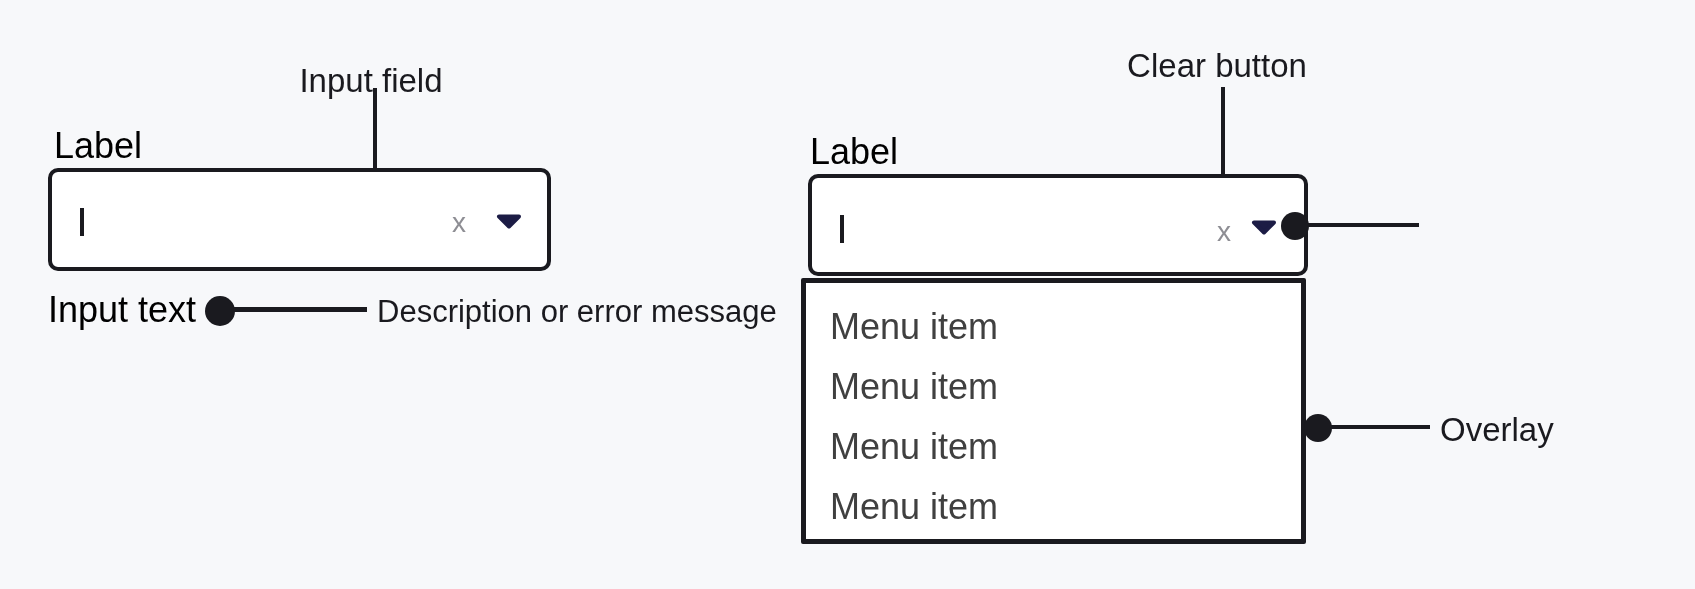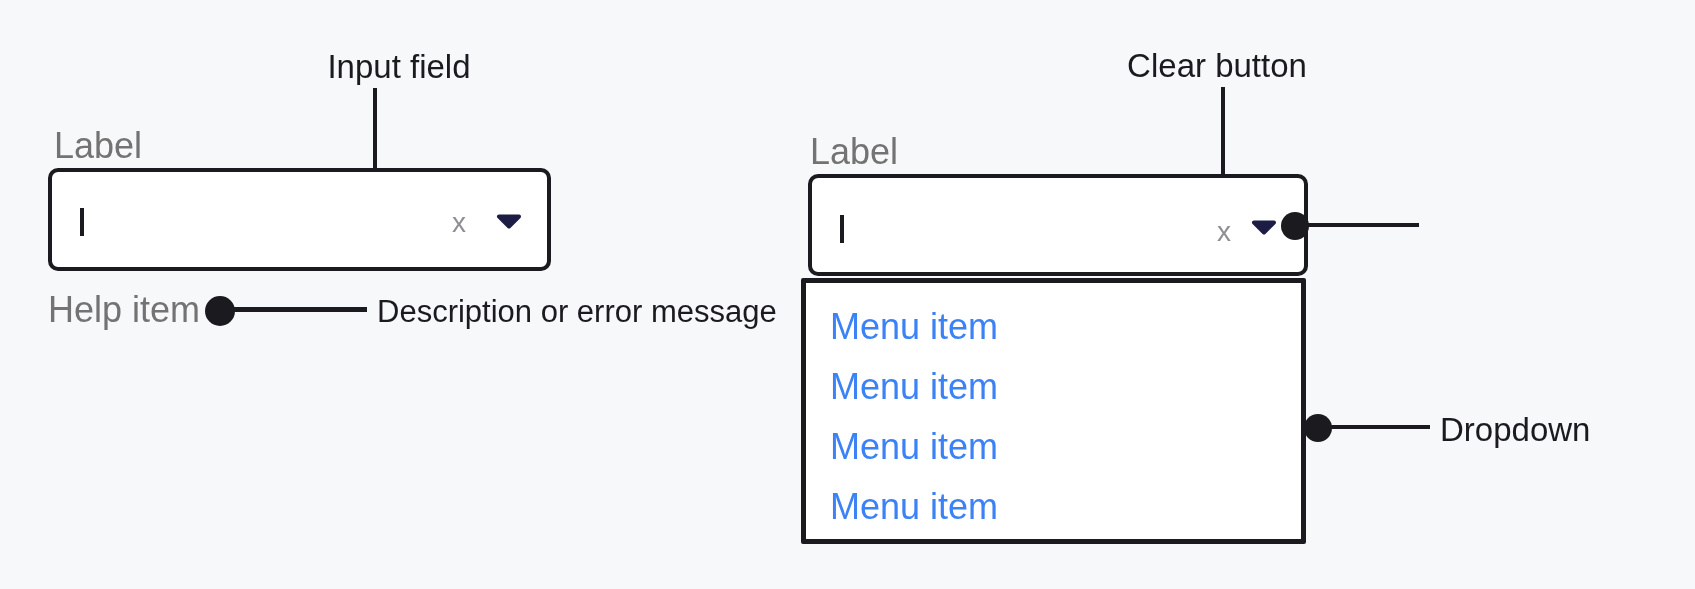--- a/index.html
+++ b/index.html
@@ -19,21 +19,21 @@
     position: absolute;
     font-size: 33px;
     color: #1a1a1f;
     white-space: nowrap;
     line-height: 1;
   }
   .ann.centered { transform: translateX(-50%); }
   .field-label {
     position: absolute;
     font-size: 36px;
-    color: #737373;
+    color: #000000;
     white-space: nowrap;
     line-height: 1;
     text-align: center;
   }
   .input-box {
     position: absolute;
     background: #ffffff;
     border: 4px solid #1a1a1f;
     border-radius: 10px;
     box-sizing: border-box;
@@ -46,21 +46,21 @@
     box-sizing: border-box;
     display: flex;
     flex-direction: column;
     padding: 14px 0 0 0;
   }
   .menu-item {
     height: 60px;
     line-height: 60px;
     font-size: 36px;
     padding-left: 24px;
-    color: #3b82f6;
+    color: #404040;
     white-space: nowrap;
   }
   .cursor {
     position: absolute;
     width: 4px;
     height: 28px;
     background: #1a1a1f;
   }
   .clear-x {
     position: absolute;
@@ -74,35 +74,35 @@
     border-radius: 50%;
   }
   .vline, .hline { position: absolute; background: #1a1a1f; }
   .arrow-icon { position: absolute; display: block; }
 </style>
 </head>
 <body>
 
 <div class="canvas">
 
-  <div class="ann centered" style="left:371px; top:50px;margin-left:28px;">Input field</div>
+  <div class="ann centered" style="left:371px; top:64px;">Input field</div>
   <div class="vline" style="left:373px; top:88px; width:4px; height:102px;"></div>
   <div class="dot" style="left:361px; top:184px; width:28px; height:28px;"></div>
 
   <div class="field-label" style="left:54px; top:128px;">Label</div>
 
   <div class="input-box" style="left:48px; top:168px; width:503px; height:103px;">
     <div class="cursor" style="left:28px; top:36px;"></div>
   </div>
   <div class="clear-x" style="left:452px; top:209px;">x</div>
   <svg class="arrow-icon" style="left:496px; top:214px;" width="26" height="15" viewBox="0 0 26 15">
     <path d="M3 2.5 L23 2.5 L13 12.5 Z" fill="#1c1c45" stroke="#1c1c45" stroke-width="4" stroke-linejoin="round"></path>
   </svg>
 
-  <div class="field-label" style="left:48px; top:292px;">Help item</div>
+  <div class="field-label" style="left:48px; top:292px;">Input text</div>
   <div class="dot" style="left:205px; top:296px; width:30px; height:30px;"></div>
   <div class="hline" style="left:222px; top:307px; width:145px; height:5px;"></div>
   <div class="ann centered" style="left:1217px; top:49px;">Clear button</div>
 
   <div class="ann" style="left:377px; top:296px; font-size:31px;">Description or error message</div>
   <div class="vline" style="left:1221px; top:87px; width:4px; height:103px;"></div>
   <div class="dot" style="left:1212px; top:188px; width:26px; height:26px;"></div>
 
   <div class="field-label" style="left:810px; top:134px;">Label</div>
 
@@ -119,15 +119,15 @@
 
   <div class="menu" style="left:801px; top:278px; width:505px; height:266px;">
     <div class="menu-item">Menu item</div>
     <div class="menu-item">Menu item</div>
     <div class="menu-item">Menu item</div>
     <div class="menu-item">Menu item</div>
   </div>
 
   <div class="dot" style="left:1304px; top:414px; width:28px; height:28px;"></div>
   <div class="hline" style="left:1331px; top:425px; width:99px; height:4px;"></div>
-  <div class="ann" style="left:1440px; top:413px;">Dropdown</div>
+  <div class="ann" style="left:1440px; top:413px;">Overlay</div>
 
 </div>
 
 </body></html>

